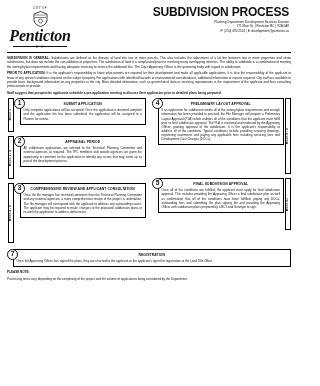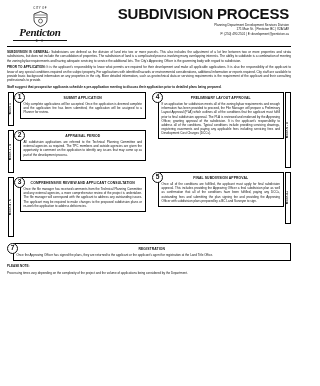--- a/index.html
+++ b/index.html
@@ -21,31 +21,31 @@
   .logo .cityof { font-size:2.9px; letter-spacing:.3px; color:#111; }
   .logo .crest {
     width:15px; height:16px; margin:0 auto;
     position:relative;
   }
   .logo .crest svg { display:block; }
   .logo .penticton {
     font-family:"Liberation Serif", serif;
     font-style: italic;
     font-weight:bold;
-    font-size:11px;
+    font-size:16px;
     letter-spacing:-0.2px;
     margin-top:-1px;
     color:#111;
   }
   .logo .bc { font-size:2.6px; letter-spacing:1.4px; margin-top:-1px;}
   .logo .rule { height:1px; background:#111; margin:1px 6px 0 6px; }
 
   .htitle { flex:1; text-align:right; padding-right:2px; }
   .htitle h1 {
-    margin:0; font-size:15px; font-weight:bold; letter-spacing:-.2px;
+    margin:0; font-size:12px; font-weight:bold; letter-spacing:-.2px;
     color:#111; line-height:1;
   }
   .htitle .sub { font-size:3.2px; margin-top:2.5px; color:#111; }
   .htitle .addr { font-size:3.1px; margin-top:1px; color:#111; }
   .htitle .phone { font-size:3.1px; margin-top:.5px; color:#111;}
 
   .hdr-rule { border-top:1px solid #000; margin:3px 0 0 0; }
 
   
   .intro { font-size:3.15px; text-align:justify; margin-top:3px; line-height:1.35; }

